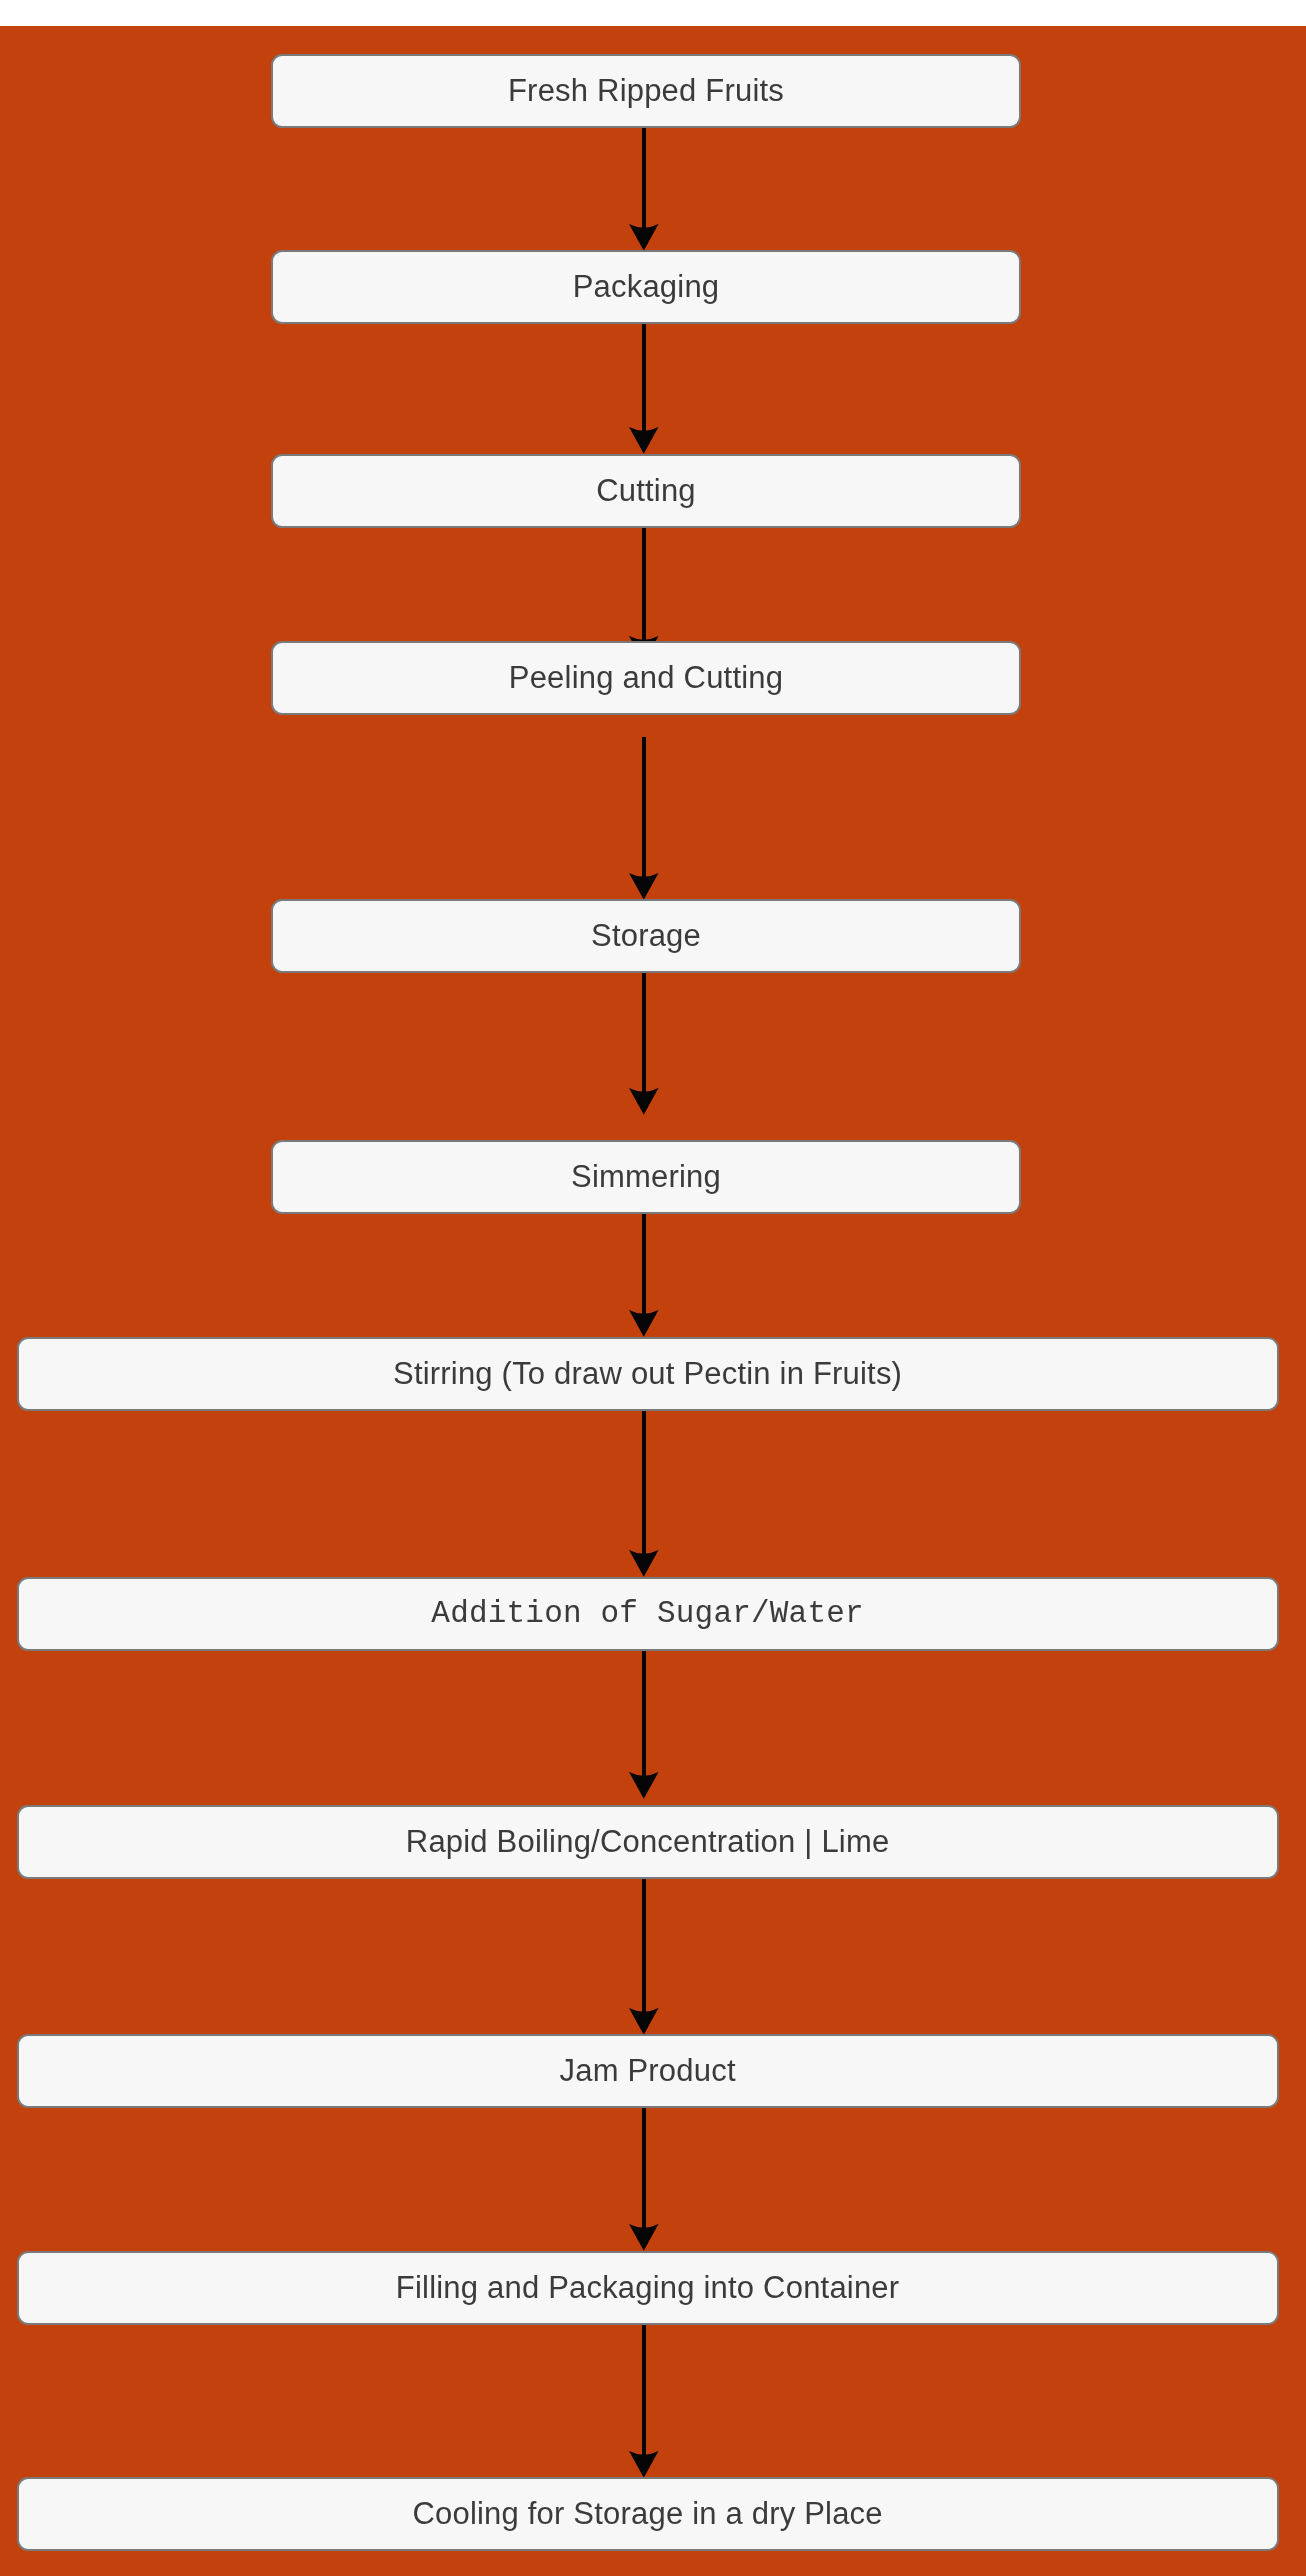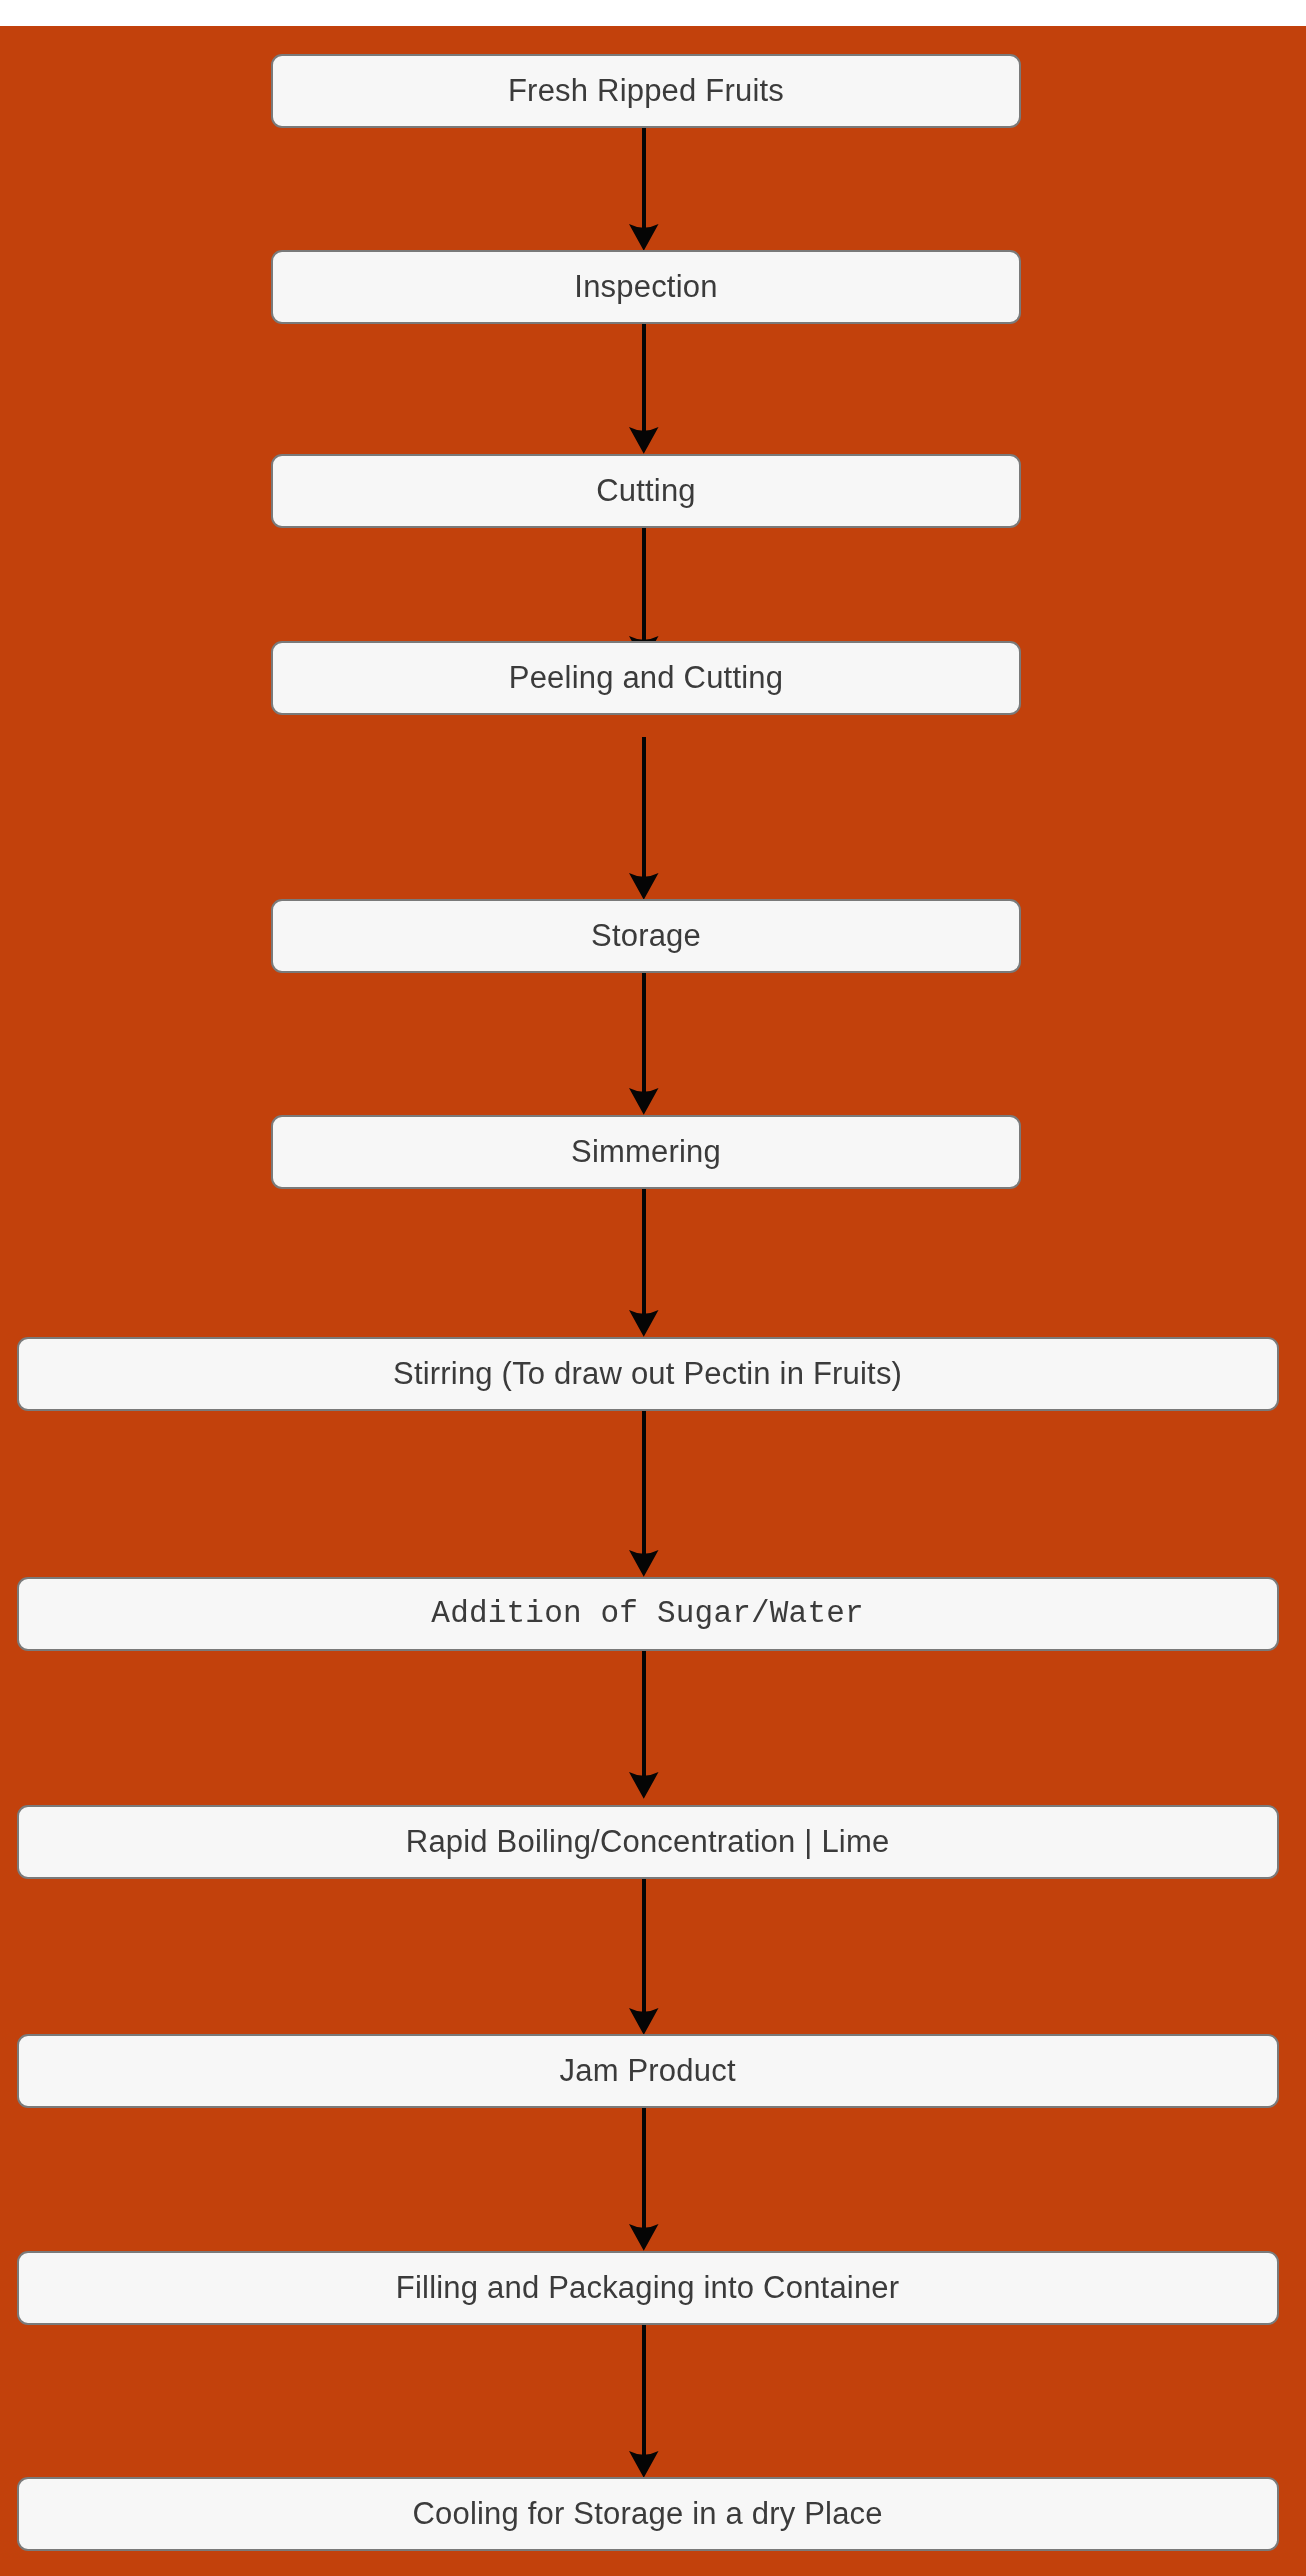--- a/index.html
+++ b/index.html
@@ -167,32 +167,32 @@
       <div class="head" style="top: 125px;">
         <svg viewBox="0 0 32 30" xmlns="http://www.w3.org/2000/svg">
           <path d="M16 30 L0 1 Q16 9 32 1 Z" fill="#050505"></path>
         </svg>
       </div>
     </div>
     <div class="node narrow" style="top: 28px; height: 74px;">
       <span>Fresh Ripped Fruits</span>
     </div>
     <div class="node narrow" style="top: 224px; height: 74px;">
-      <span>Inspection</span>
+      <span>Packaging</span>
     </div>
     <div class="node narrow" style="top: 428px; height: 74px;">
       <span>Cutting</span>
     </div>
     <div class="node narrow" style="top: 615px; height: 74px;">
       <span>Peeling and Cutting</span>
     </div>
     <div class="node narrow" style="top: 873px; height: 74px;">
       <span>Storage</span>
     </div>
-    <div class="node narrow" style="top: 1089px; height: 74px;">
+    <div class="node narrow" style="top: 1114px; height: 74px;">
       <span>Simmering</span>
     </div>
     <div class="node wide" style="top: 1311px; height: 74px;">
       <span>Stirring (To draw out Pectin in Fruits)</span>
     </div>
     <div class="node wide" style="top: 1551px; height: 74px; font-family: Liberation Mono, monospace;">
       <span>Addition of Sugar/Water</span>
     </div>
     <div class="node wide" style="top: 1779px; height: 74px; text-align: right;">
       <span>Rapid Boiling/Concentration | Lime</span>

